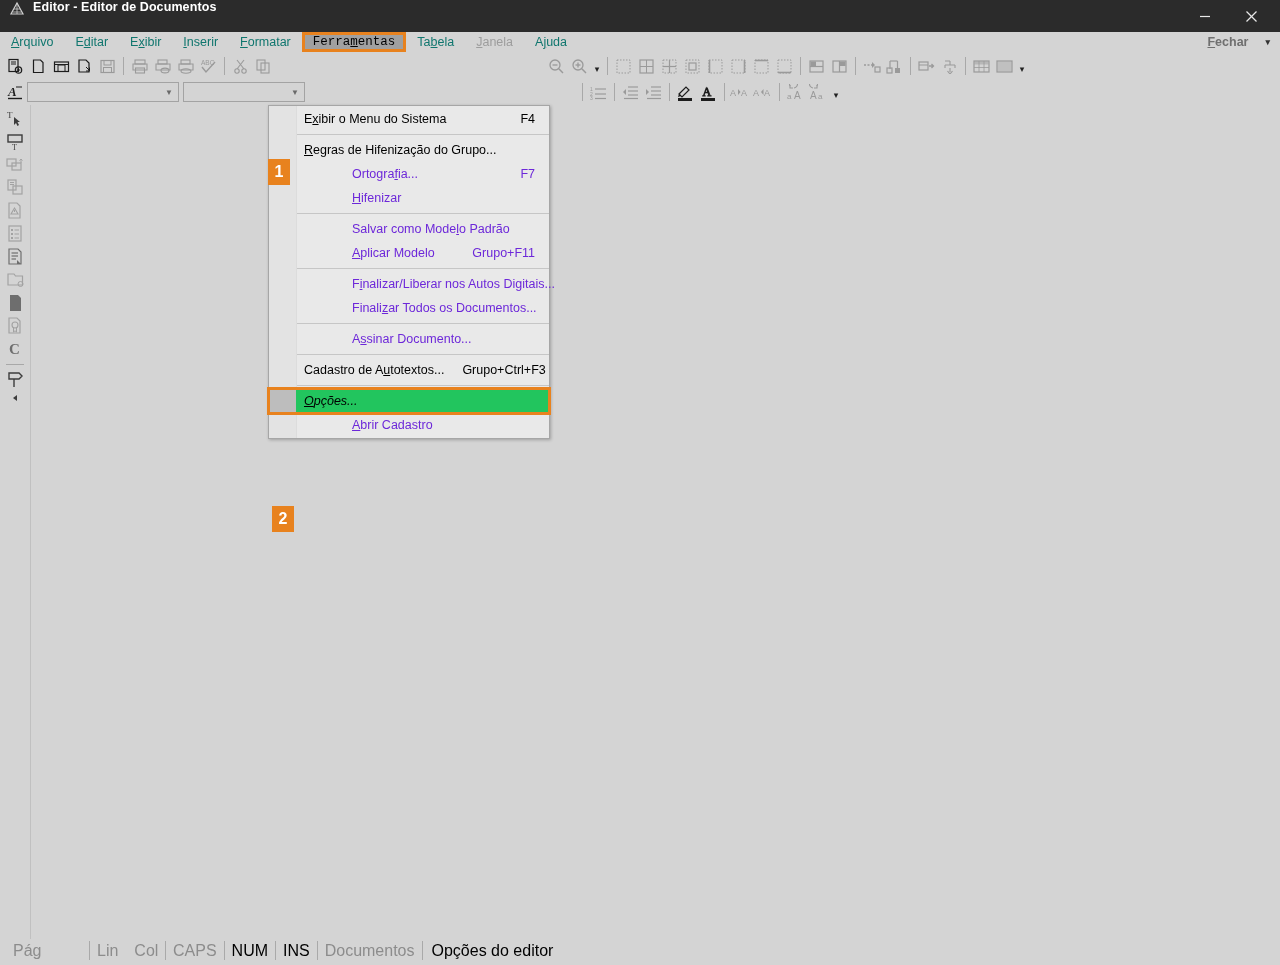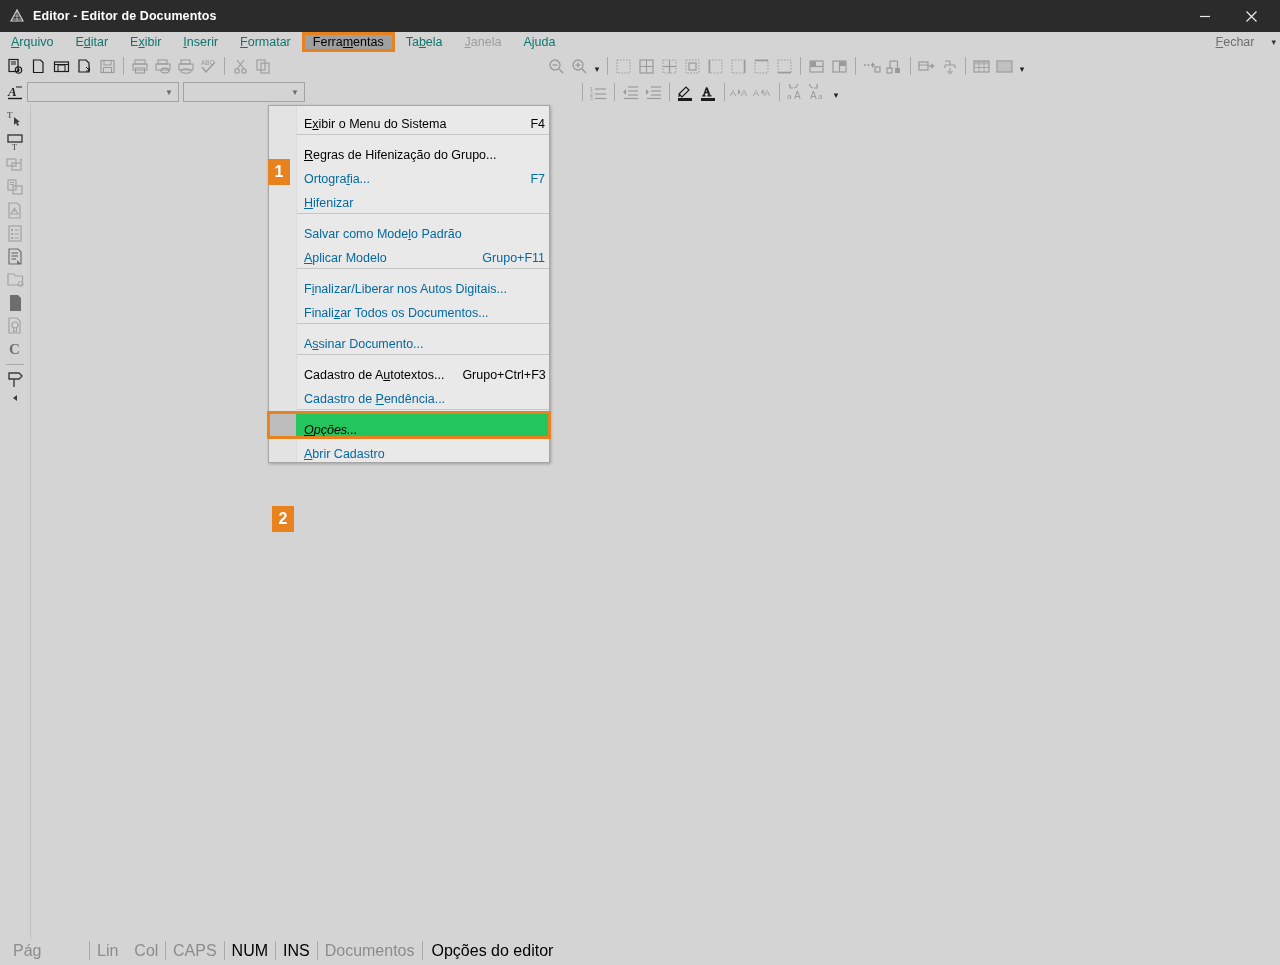--- a/index.html
+++ b/index.html
@@ -17,21 +17,20 @@
     display: flex;
     flex-direction: column;
   }
 
   
   .titlebar {
     height: 32px;
     background: #2b2b2b;
     color: #ffffff;
     display: flex;
-    align-items: center;
     flex: 0 0 auto;
     user-select: none;
   }
   .title-icon {
     width: 18px; height: 18px;
     margin-left: 8px; margin-right: 7px;
     display: flex; align-items: center; justify-content: center;
   }
   .title-text {
     font-size: 12.5px;
@@ -65,24 +64,27 @@
     position: relative;
     white-space: nowrap;
   }
   .menu-item.disabled { color: #9d9d9d; }
   .menu-item.active {
     background: #a0a0a0;
     color: #000;
     outline: 3px solid #e8821e;
     outline-offset: -3px;
     z-index: 6;
+    font-family: Liberation Mono, monospace;
   }
   .menu-right {
     margin-left: auto;
     display: flex; align-items: center;
+    padding-right: 6px;
+    font-weight: bold;
   }
   .menu-right .menu-item { color: #6f6f6f; }
   .menu-caret {
     font-size: 9px; color: #333; margin-left: 6px; margin-right: 4px;
   }
   .uline { text-decoration: underline; }
 
   
   .toolbars {
     background: #d4d4d4;
@@ -180,29 +182,29 @@
     left: 0; top: 0; bottom: 0;
     width: 28px;
     background: #e3e3e3;
     border-right: 1px solid #dcdcdc;
     pointer-events: none;
   }
   .dd-item {
     position: relative;
     height: 24px;
     display: flex;
-    align-items: flex-end;
+    align-items: center;
     font-size: 12.5px;
     color: #000;
     padding-left: 35px;
-    padding-right: 4px;
+    padding-right: 14px;
     z-index: 2;
     white-space: nowrap;
   }
-  .dd-item.disabled { color: #0369a1; }
+  .dd-item.disabled { color: #6d28d9; margin-left: 48px; }
   .dd-item .accel {
     margin-left: auto;
     padding-left: 18px;
     font-size: 12.5px;
   }
   .dd-sep {
     height: 1px;
     background: #c6c6c6;
     margin: 3px 0 3px 28px;
     position: relative;
@@ -782,24 +784,20 @@
       <div class="dd-item disabled">
         <span>A<span class="uline">s</span>sinar Documento...</span>
         <span class="accel"></span>
       </div>
       <div class="dd-sep"></div>
 
       <div class="dd-item">
         <span>Cadastro de A<span class="uline">u</span>totextos...</span>
         <span class="accel">Grupo+Ctrl+F3</span>
       </div>
-      <div class="dd-item disabled">
-        <span>Cadastro de <span class="uline">P</span>endência...</span>
-        <span class="accel"></span>
-      </div>
       <div class="dd-sep"></div>
 
       <div class="dd-item highlight">
         <span class="hl-gutter"></span>
         <span><span class="uline">O</span>pções...</span>
         <span class="accel"></span>
       </div>
       <div class="dd-item disabled">
         <span><span class="uline">A</span>brir Cadastro</span>
         <span class="accel"></span>

